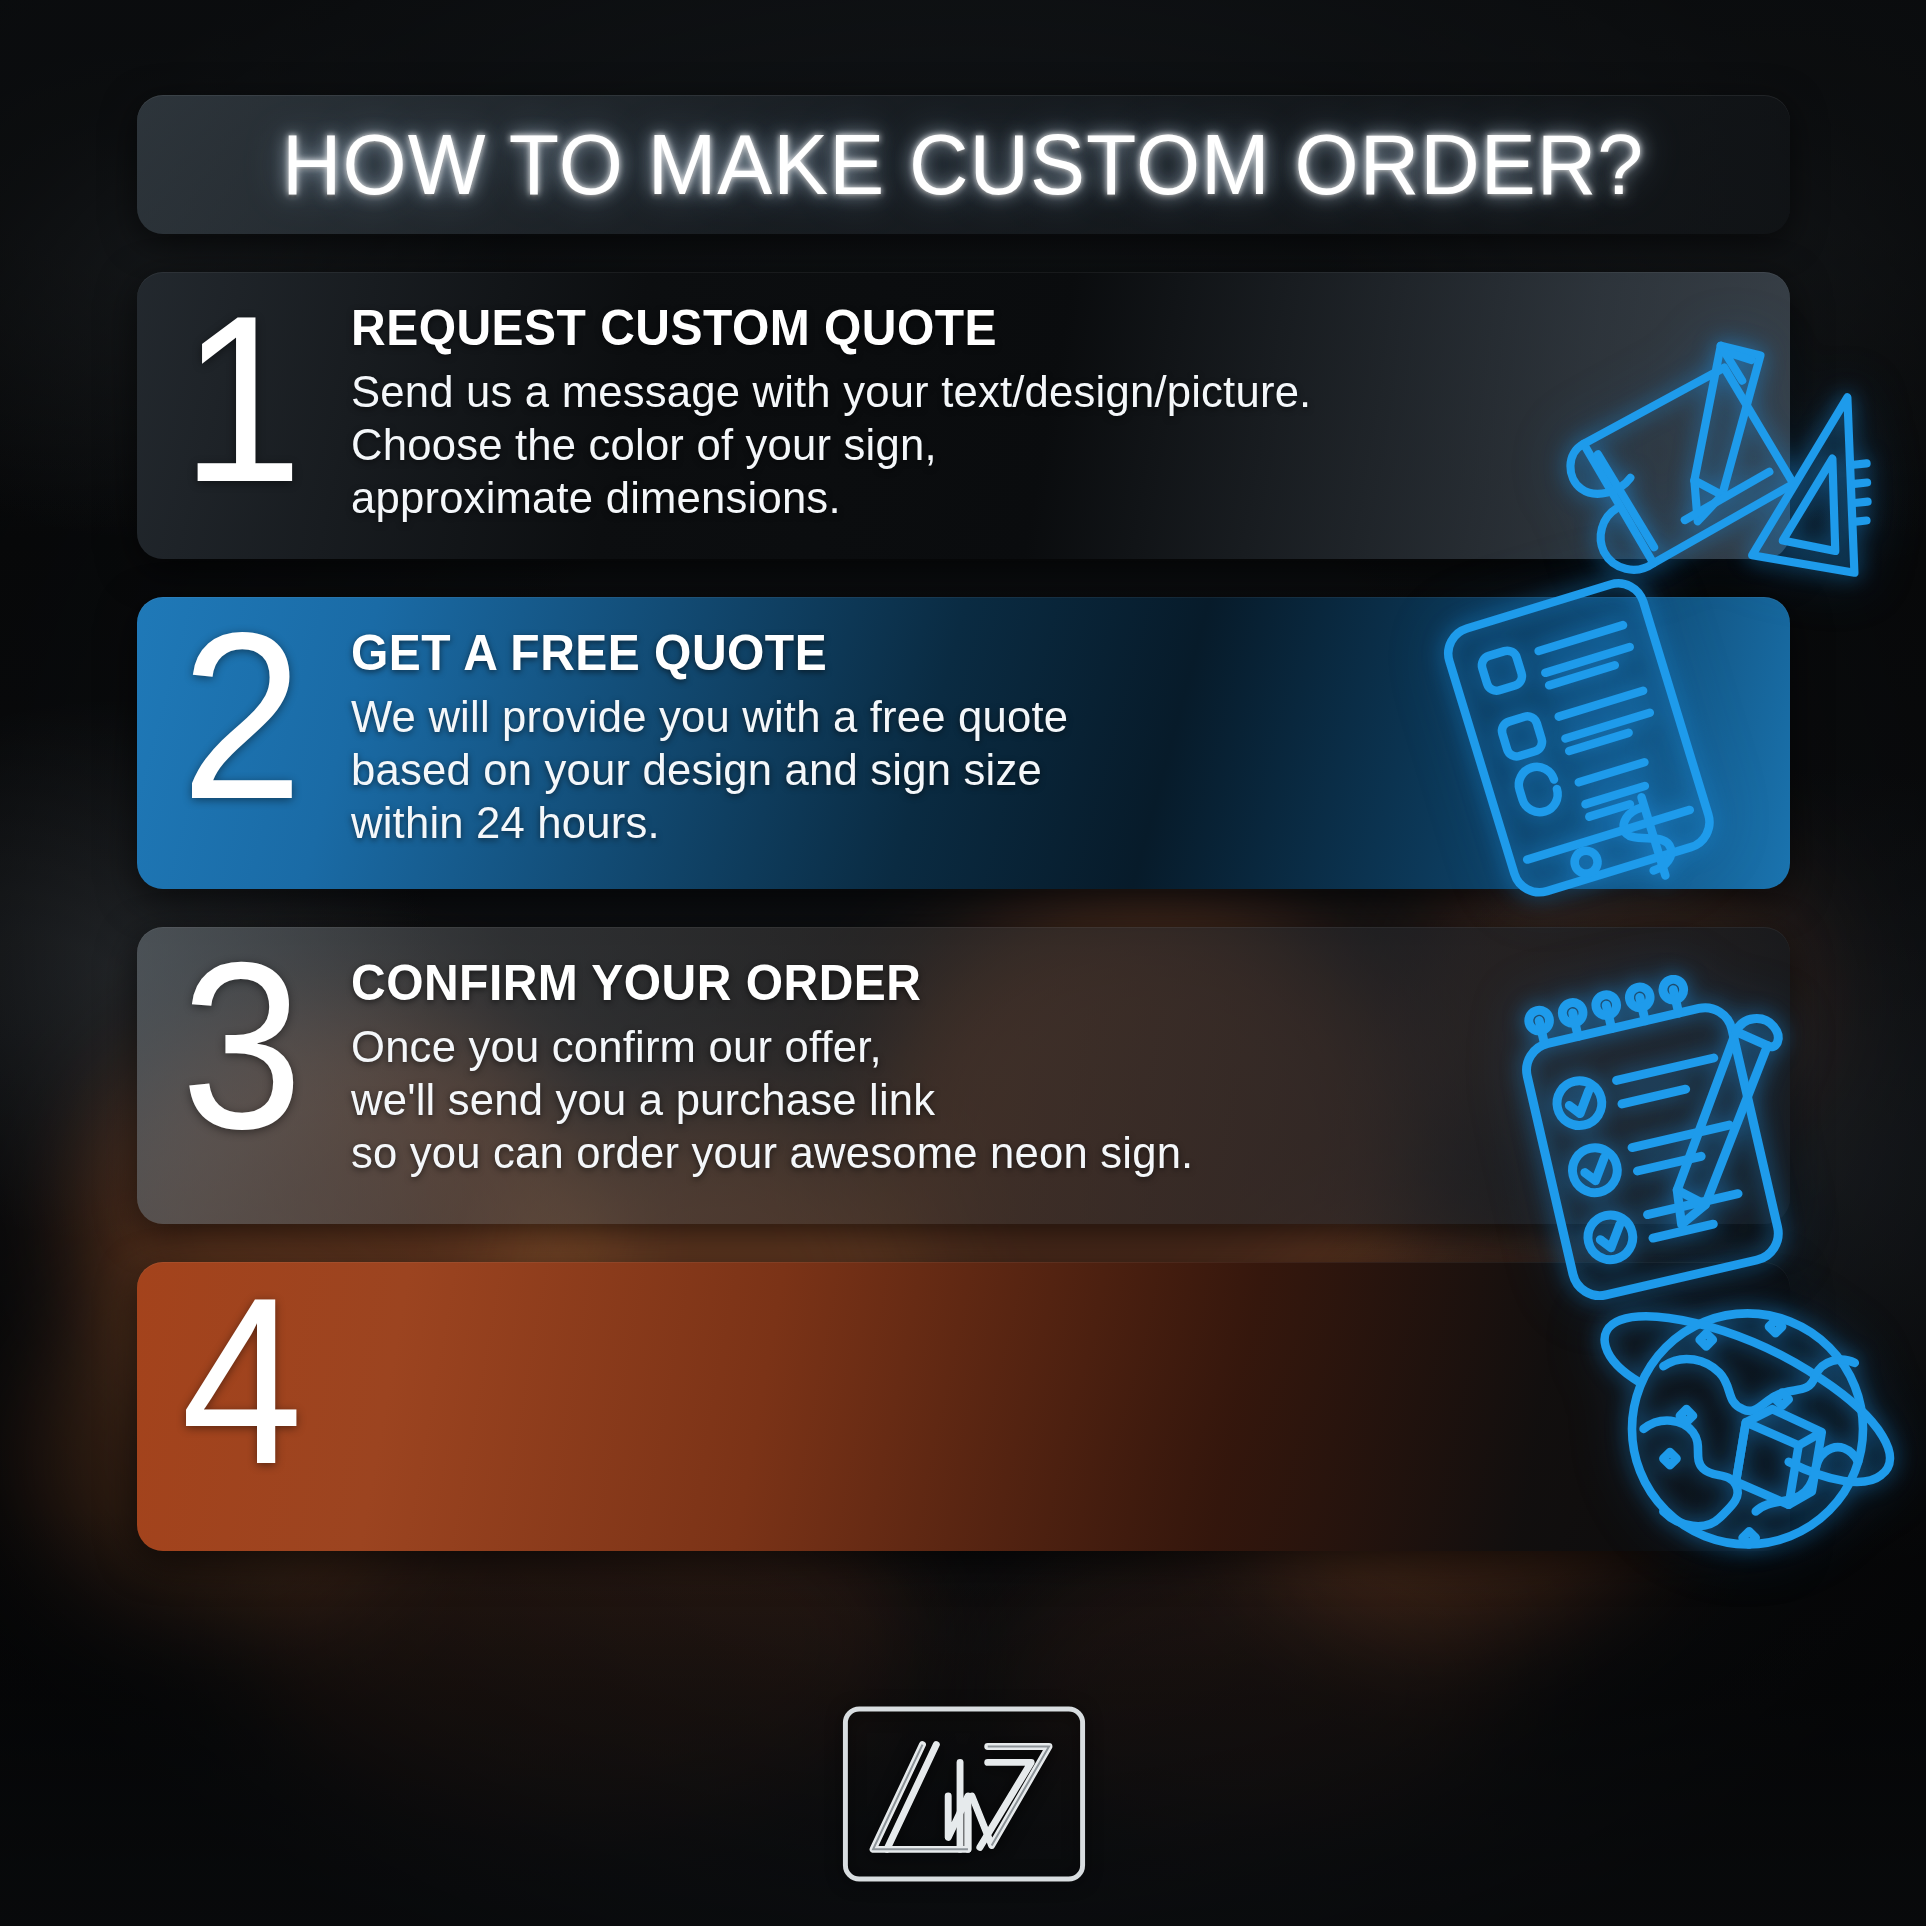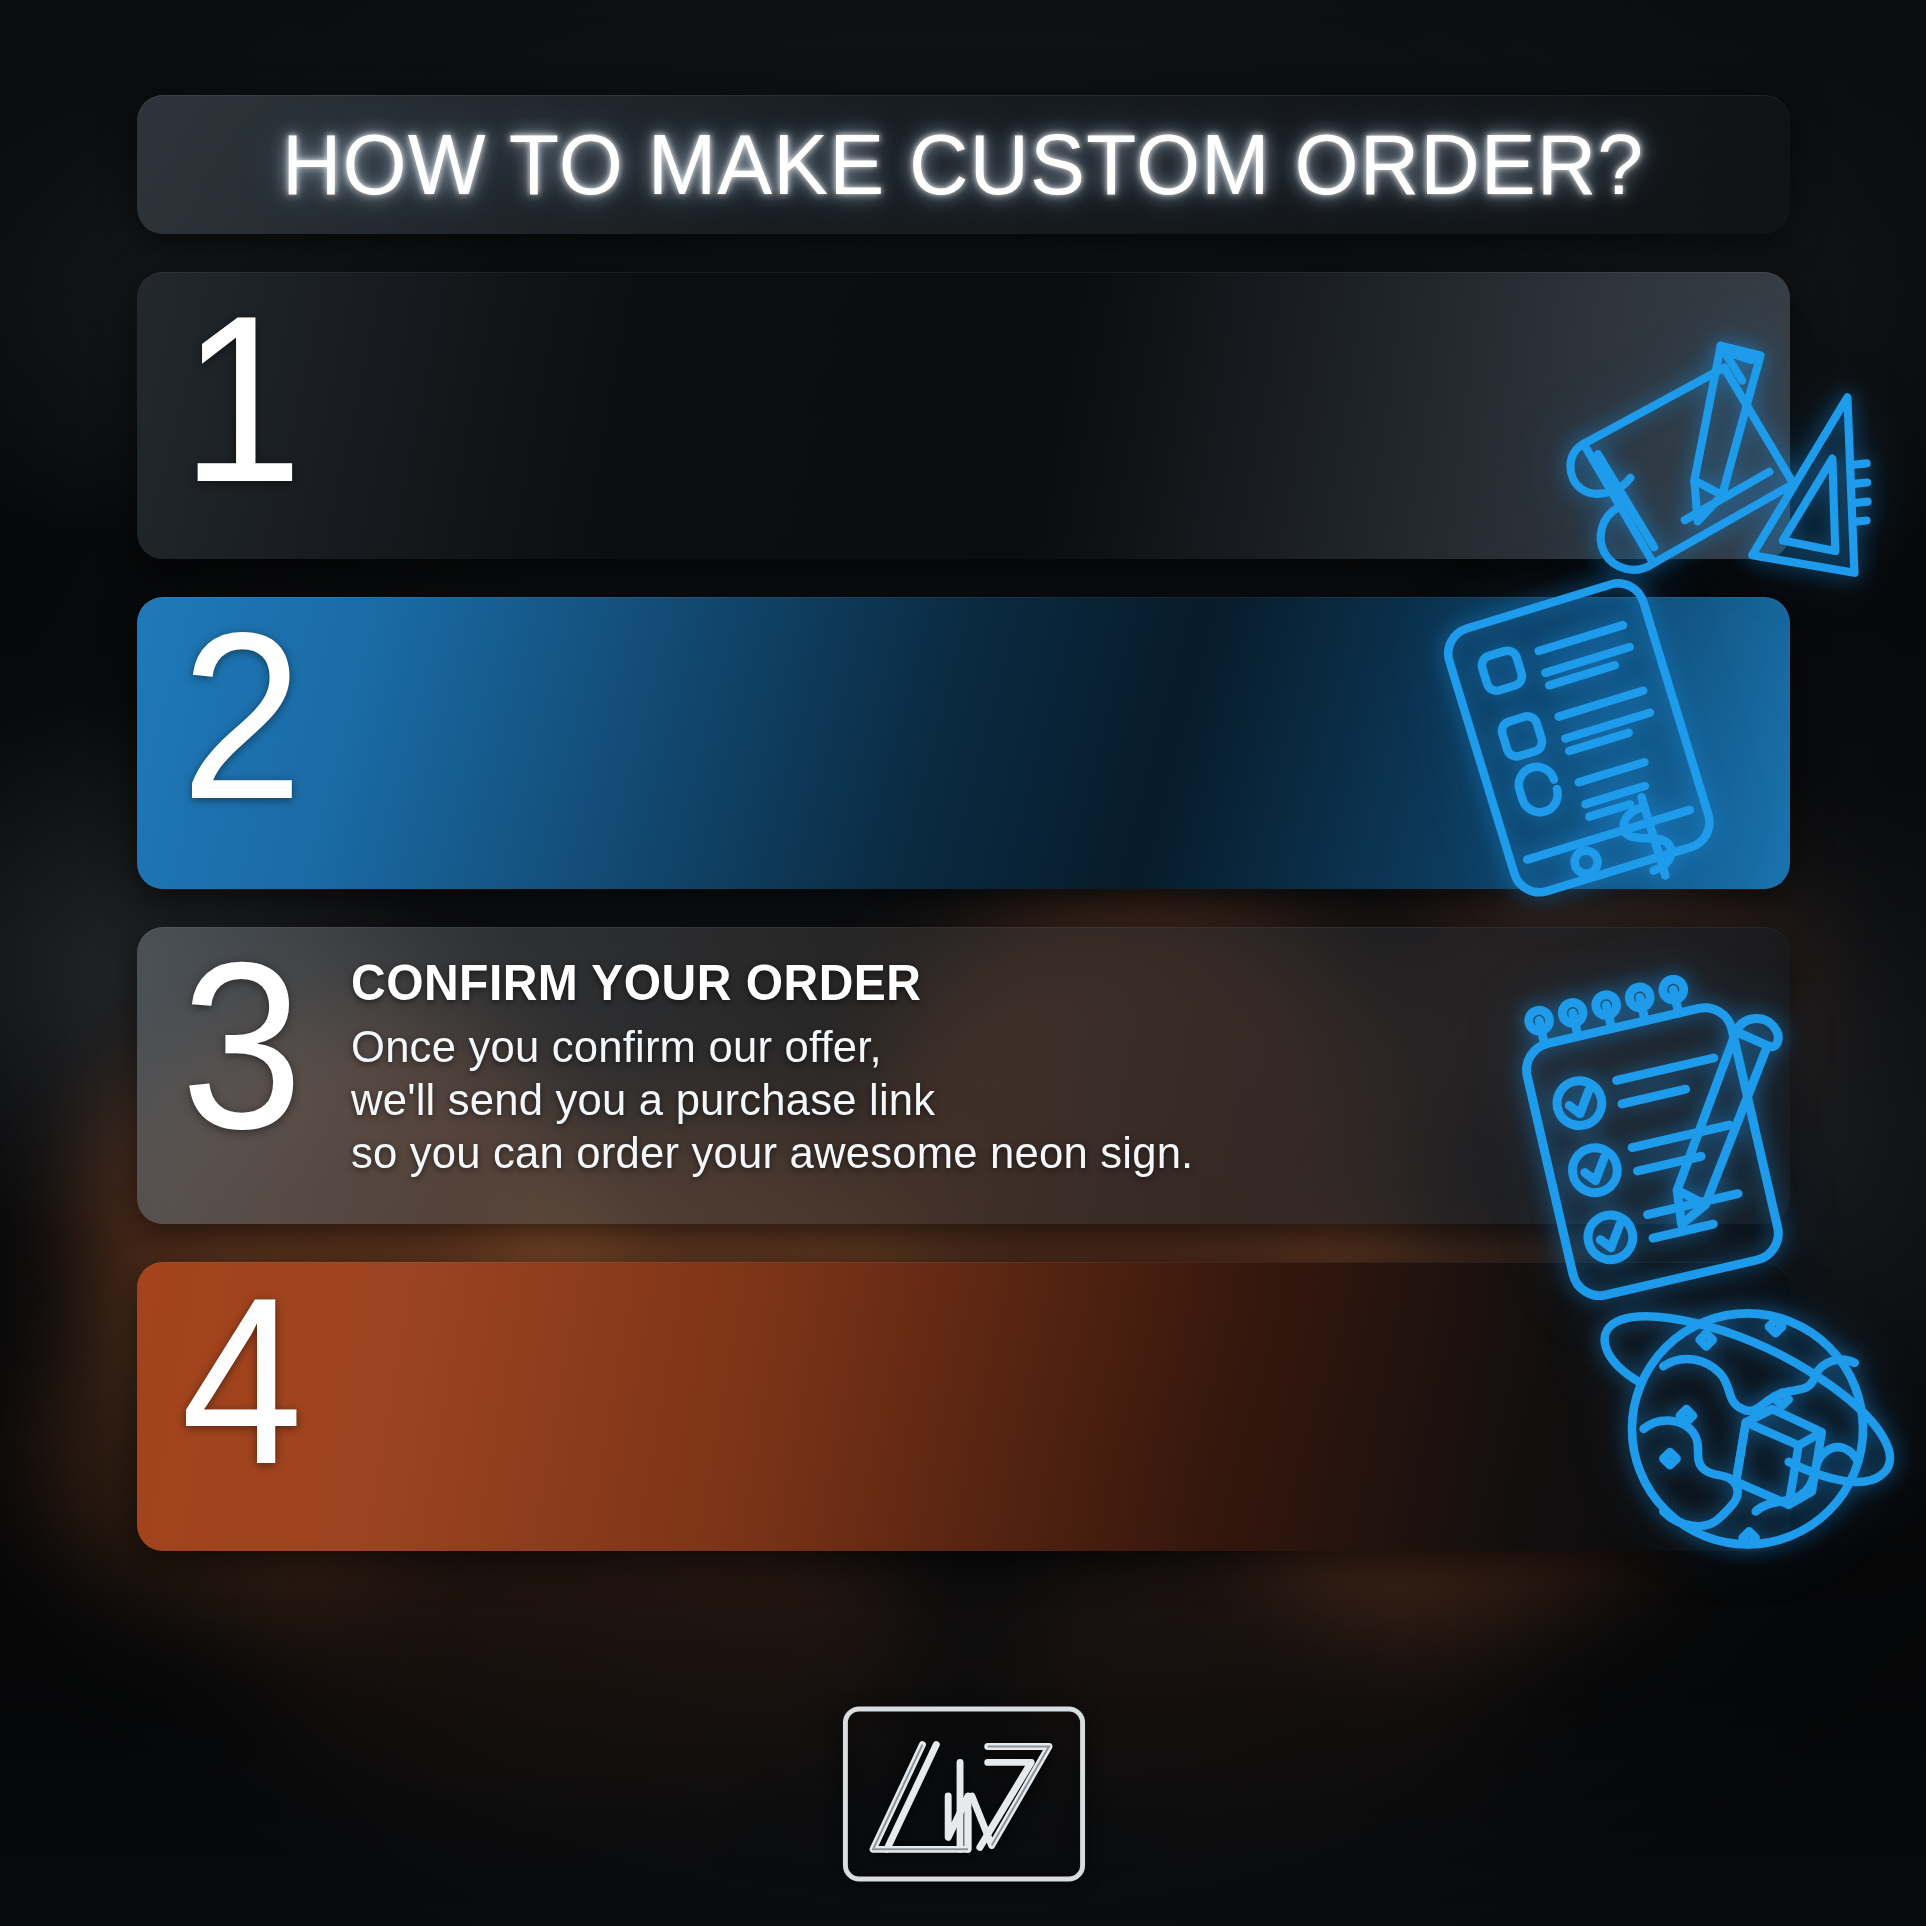--- a/index.html
+++ b/index.html
@@ -206,24 +206,40 @@
   <div class="vignette"></div>
 
   <div class="content">
 
     <div class="title-plate">
       <div class="title-text">HOW TO MAKE CUSTOM ORDER?</div>
     </div>
 
     <div class="card card-1">
       <div class="card-num">1</div>
+      <div class="card-body">
+        <div class="card-title">REQUEST CUSTOM QUOTE</div>
+        <div class="card-desc">
+          <div>Send us a message with your text/design/picture.</div>
+          <div>Choose the color of your sign,</div>
+          <div>approximate dimensions.</div>
+        </div>
+      </div>
     </div>
 
     <div class="card card-2">
       <div class="card-num">2</div>
+      <div class="card-body">
+        <div class="card-title">GET A FREE QUOTE</div>
+        <div class="card-desc">
+          <div>We will provide you with a free quote</div>
+          <div>based on your design and sign size</div>
+          <div>within 24 hours.</div>
+        </div>
+      </div>
     </div>
 
     <div class="card card-3">
       <div class="card-num">3</div>
       <div class="card-body">
         <div class="card-title">CONFIRM YOUR ORDER</div>
         <div class="card-desc">
           <div>Once you confirm our offer,</div>
           <div>we'll send you a purchase link</div>
           <div>so you can order your awesome neon sign.</div>

